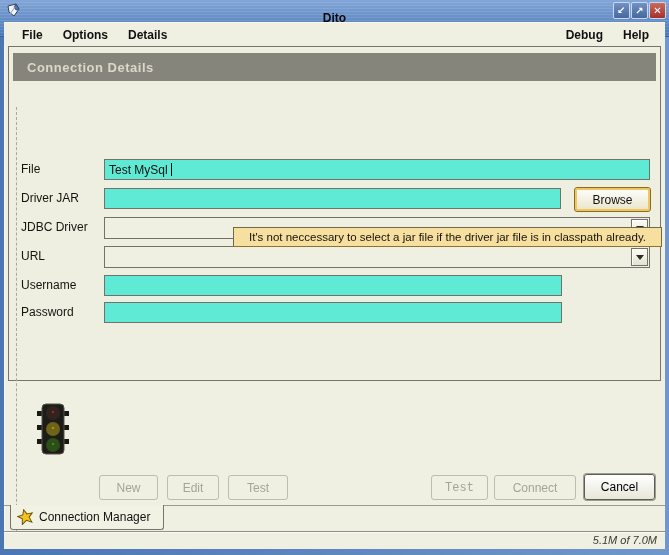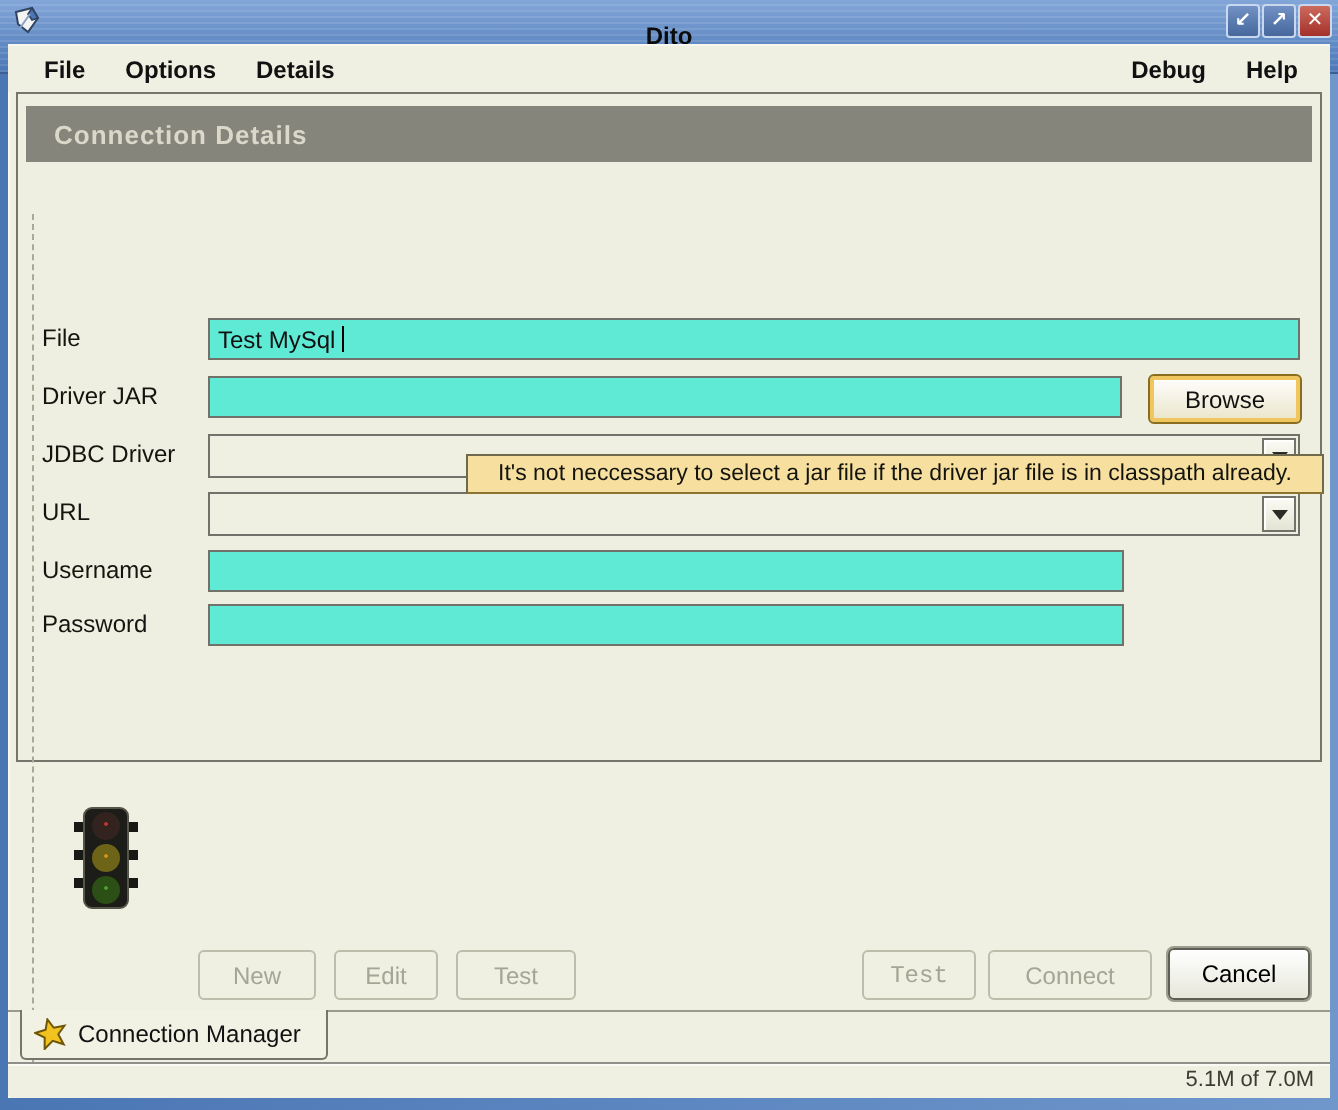--- a/index.html
+++ b/index.html
@@ -63,21 +63,21 @@
   .traffic{position:absolute;left:26px;top:356px;width:36px;height:54px;}
   
   .tab{position:absolute;left:10px;top:505px;width:154px;height:25px;background:#f1f1e4;
     border:1px solid #75756b;border-top:none;border-radius:0 0 3px 3px;
     display:flex;align-items:center;padding-left:6px;gap:5px;font-size:12px;color:#111;}
   .tab-strip-line{position:absolute;left:4px;top:505px;width:661px;height:1px;background:#9a9a8e;}
   
   .statusbar{position:absolute;left:4px;top:531px;width:661px;height:17px;background:#efefe2;
     border-top:1px solid #90908a;box-shadow:inset 0 1px 0 #fbfbf3;
     display:flex;align-items:center;justify-content:flex-end;padding-right:8px;
-    font-size:11px;color:#3c3c34;}
+    font-size:11px;color:#3c3c34;font-style:italic;}
 </style>
 </head>
 <body>
 
 <div class="window">
 
   <div class="titlebar">
     <svg class="app-icon" viewBox="0 0 16 16">
       <polygon points="2,3 10,1 13,6 8,13 3,9" fill="#f4f4f4" stroke="#30435f" stroke-width="1"></polygon>
       <polygon points="10,1 13,6 10,7 8,4" fill="#4a76b4" stroke="#30435f" stroke-width="0.8"></polygon>

